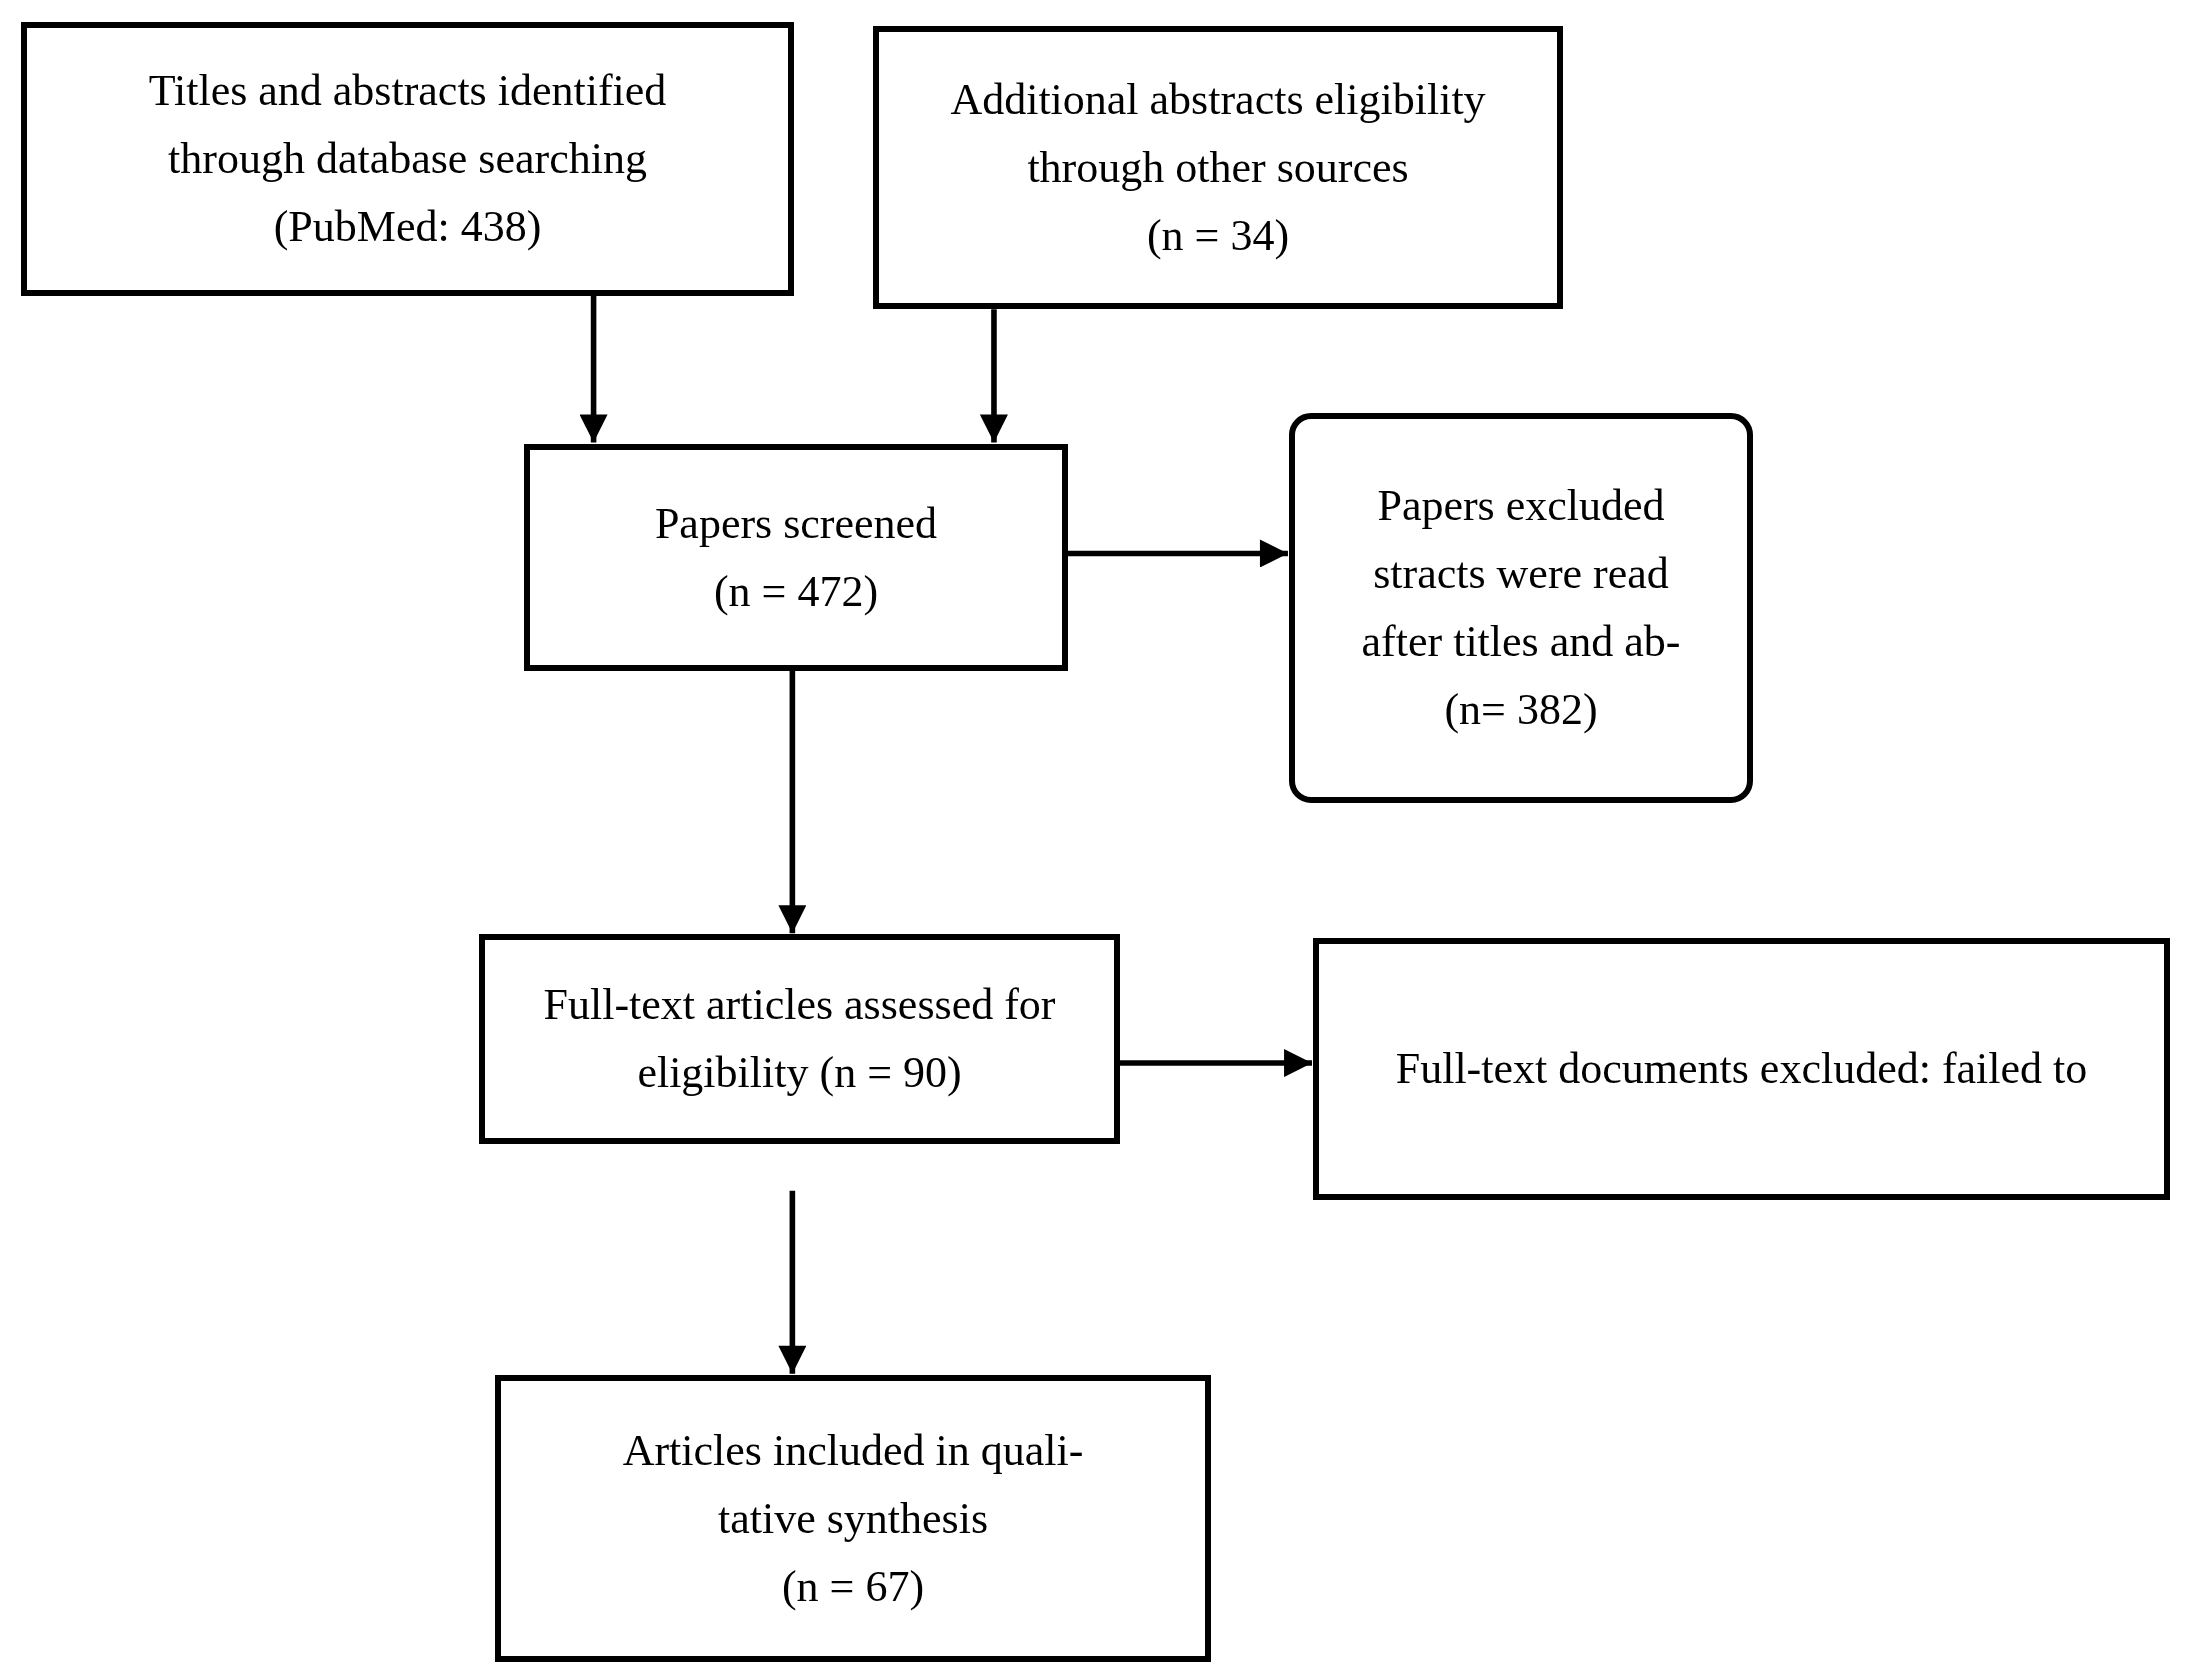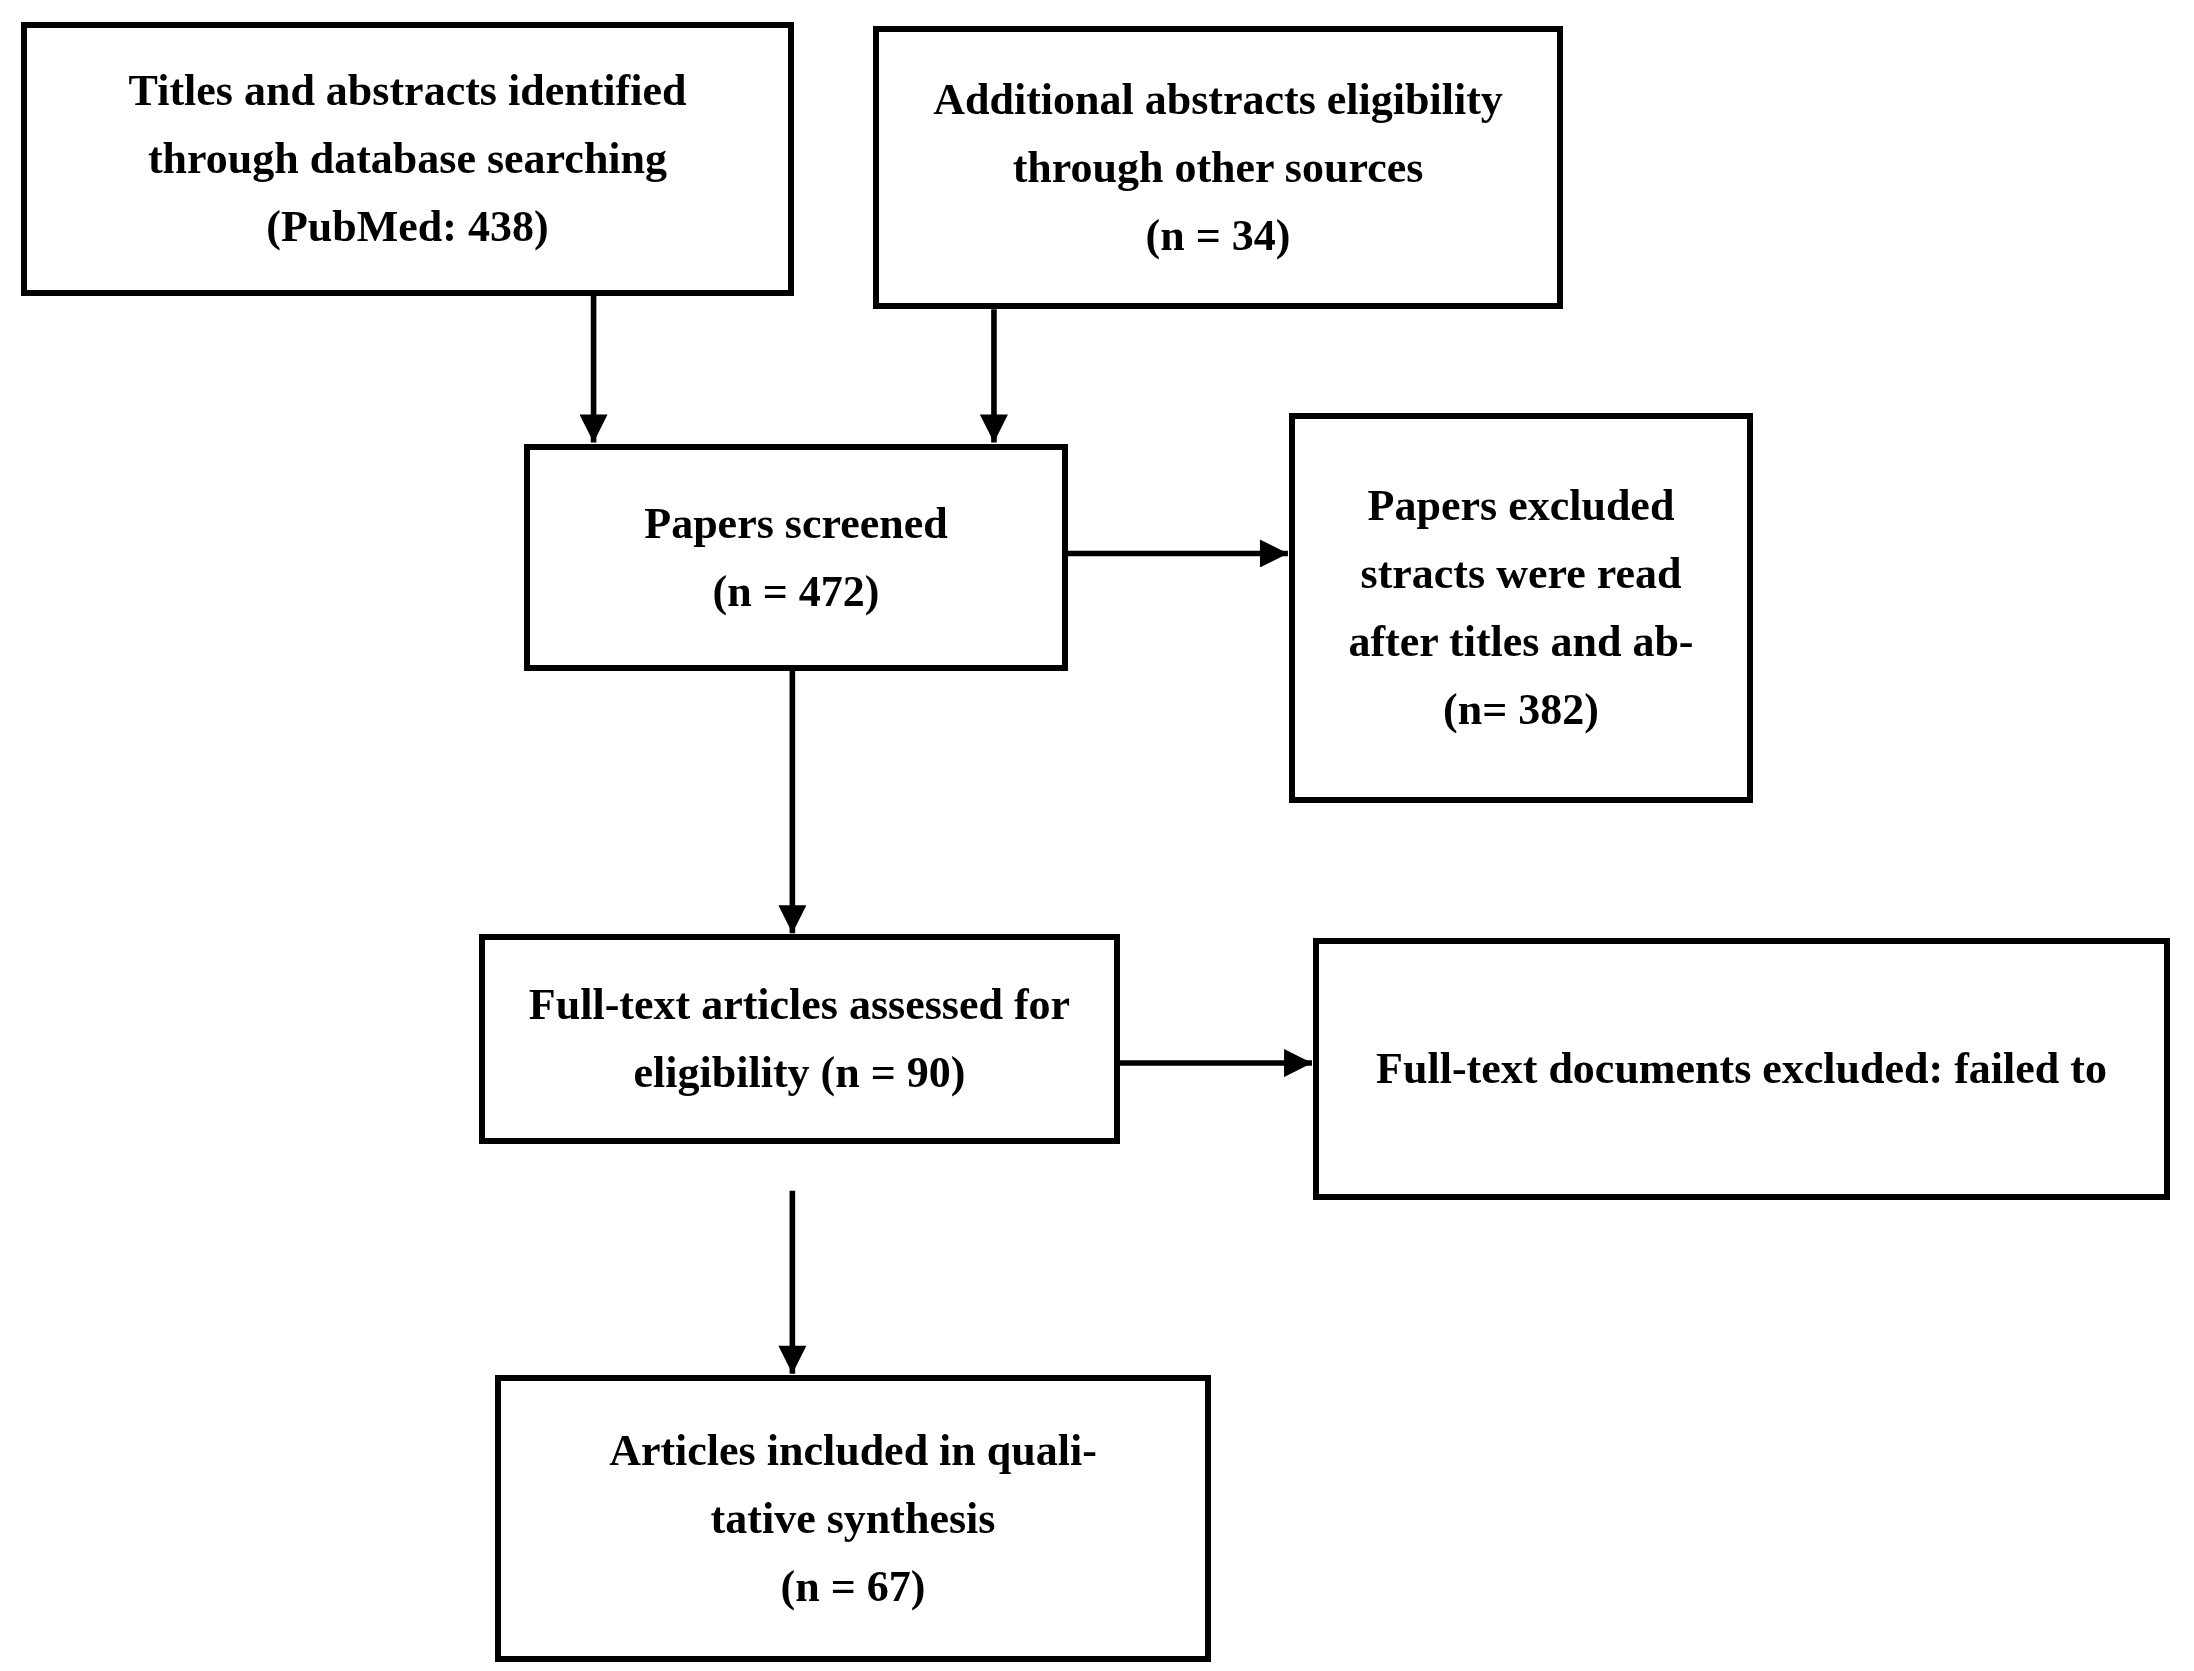--- a/index.html
+++ b/index.html
@@ -33,32 +33,31 @@
   .box {
     position: absolute;
     box-sizing: border-box;
     border: 6.7px solid #000000;
     background: #ffffff;
     display: flex;
     flex-direction: column;
     align-items: center;
     justify-content: center;
     text-align: center;
-    font-weight: bold;
   }
   .bline {
     font-size: 44px;
     line-height: 68px;
     white-space: nowrap;
   }
   
   .b-identified-database { left: 21px;   top: 22.4px;   width: 773px; height: 274px; }
   .b-identified-other    { left: 873px; top: 26px;   width: 690px; height: 283px; }
   .b-screened            { left: 524px;  top: 444px;  width: 544px;  height: 227px; }
-  .b-excluded-screening  { left: 1289px; top: 413px;  width: 464px;  height: 390px; }
+  .b-excluded-screening  { left: 1289px; top: 413px;  width: 464px;  height: 390px; border-radius: 22px; }
   .b-fulltext-assessed   { left: 479px;  top: 934px; width: 641px; height: 210px; }
   .b-fulltext-excluded   { left: 1313px; top: 938px; width: 857px; height: 262px; }
   .b-included            { left: 495px;  top: 1375px; width: 716px; height: 287px; }
 </style>
 </head>
 <body>
 
 <div class="canvas">
 
   <svg class="arrows" viewBox="0 0 3918 2985">

